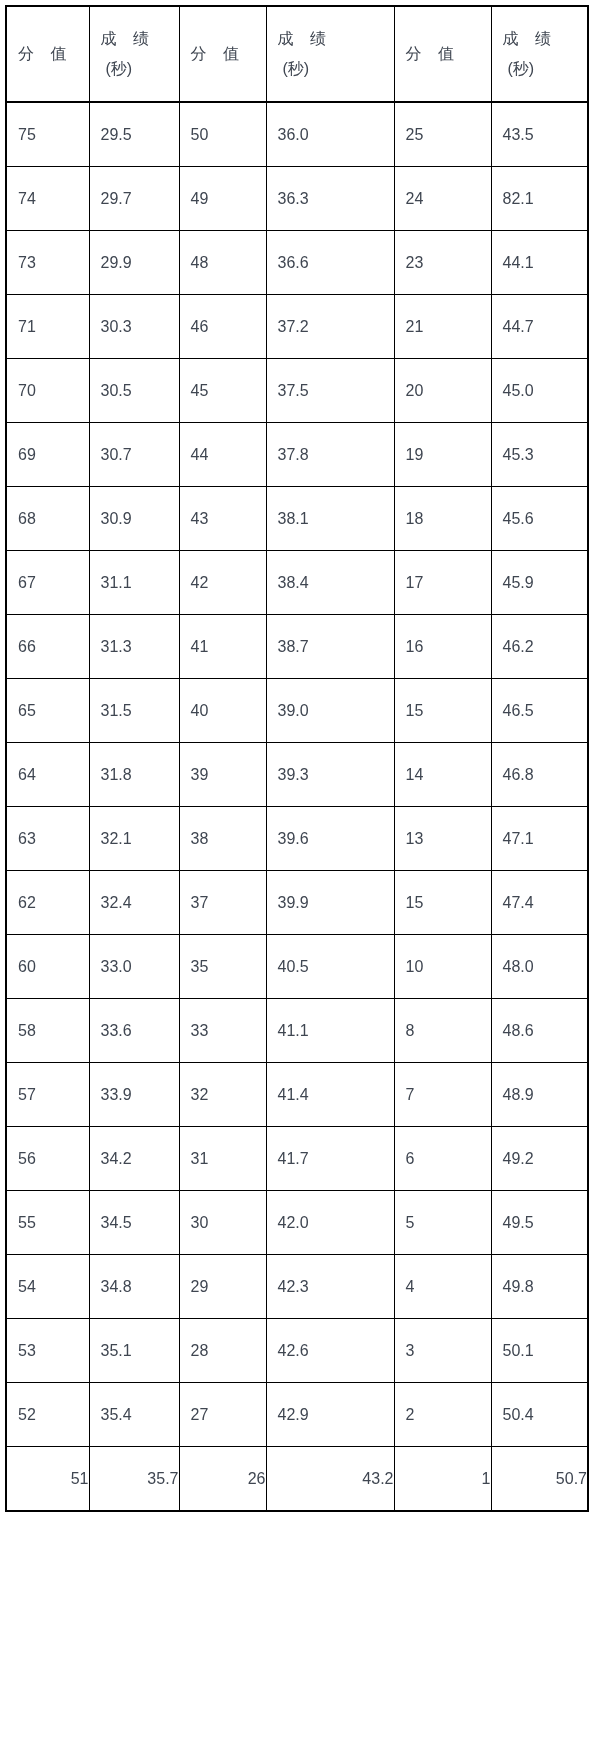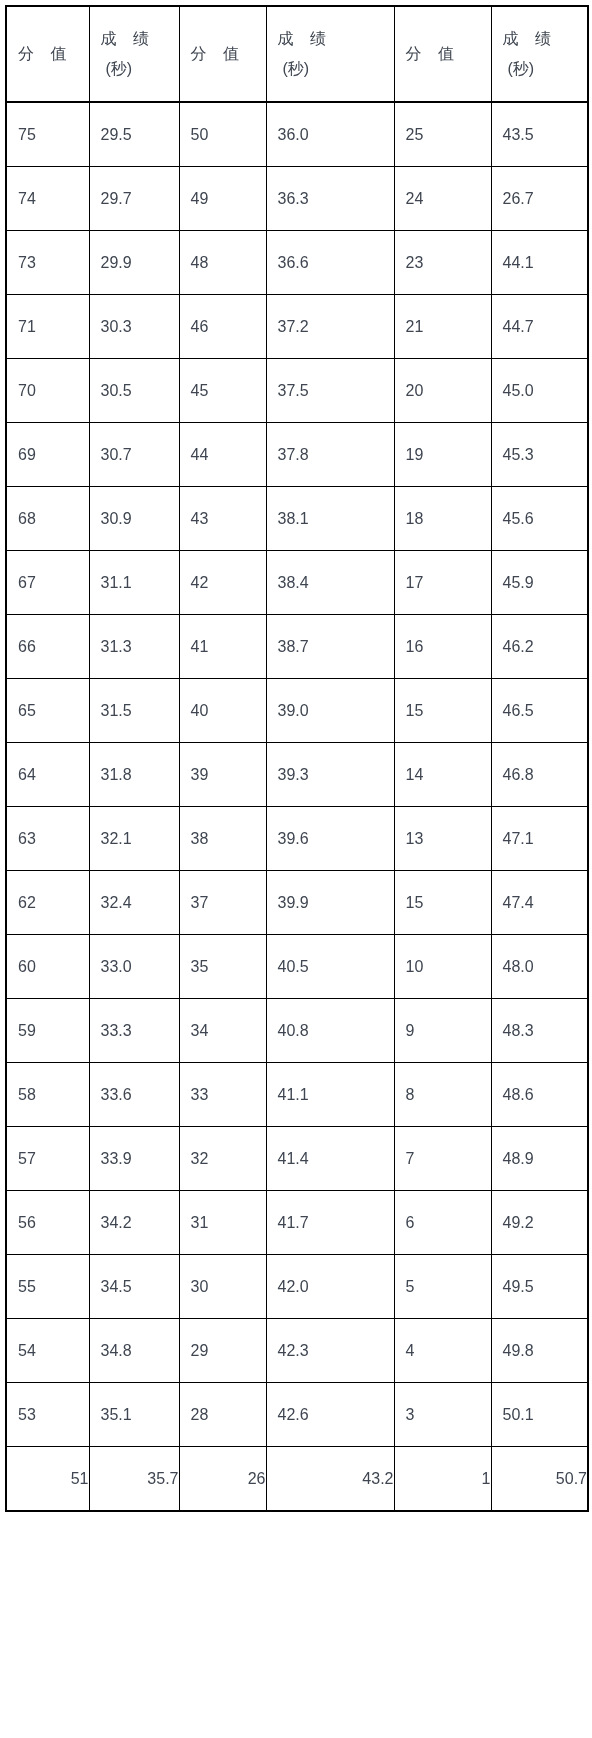--- a/index.html
+++ b/index.html
@@ -133,21 +133,21 @@
           <td>36.0</td>
           <td>25</td>
           <td>43.5</td>
         </tr>
         <tr>
           <td>74</td>
           <td>29.7</td>
           <td>49</td>
           <td>36.3</td>
           <td>24</td>
-          <td>26.7</td>
+          <td>82.1</td>
         </tr>
         <tr>
           <td>73</td>
           <td>29.9</td>
           <td>48</td>
           <td>36.6</td>
           <td>23</td>
           <td>44.1</td>
         </tr>
         <tr>
@@ -232,28 +232,20 @@
         </tr>
         <tr>
           <td>60</td>
           <td>33.0</td>
           <td>35</td>
           <td>40.5</td>
           <td>10</td>
           <td>48.0</td>
         </tr>
         <tr>
-          <td>59</td>
-          <td>33.3</td>
-          <td>34</td>
-          <td>40.8</td>
-          <td>9</td>
-          <td>48.3</td>
-        </tr>
-        <tr>
           <td>58</td>
           <td>33.6</td>
           <td>33</td>
           <td>41.1</td>
           <td>8</td>
           <td>48.6</td>
         </tr>
         <tr>
           <td>57</td>
           <td>33.9</td>
@@ -288,20 +280,28 @@
         </tr>
         <tr>
           <td>53</td>
           <td>35.1</td>
           <td>28</td>
           <td>42.6</td>
           <td>3</td>
           <td>50.1</td>
         </tr>
         <tr>
+          <td>52</td>
+          <td>35.4</td>
+          <td>27</td>
+          <td>42.9</td>
+          <td>2</td>
+          <td>50.4</td>
+        </tr>
+        <tr>
           <td>51</td>
           <td>35.7</td>
           <td>26</td>
           <td>43.2</td>
           <td>1</td>
           <td>50.7</td>
         </tr>
       </tbody>
   </table>
 </div>

